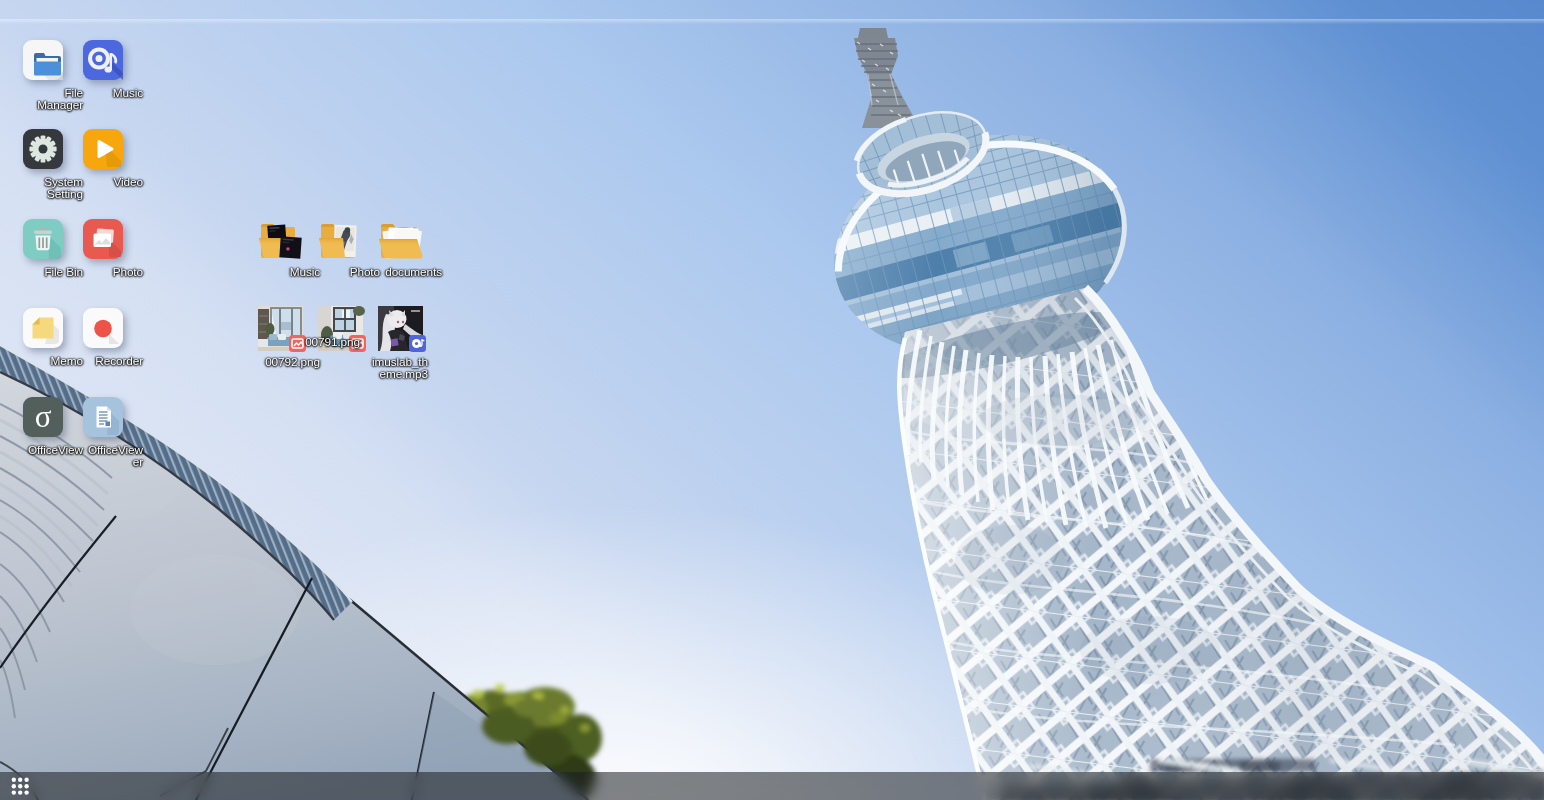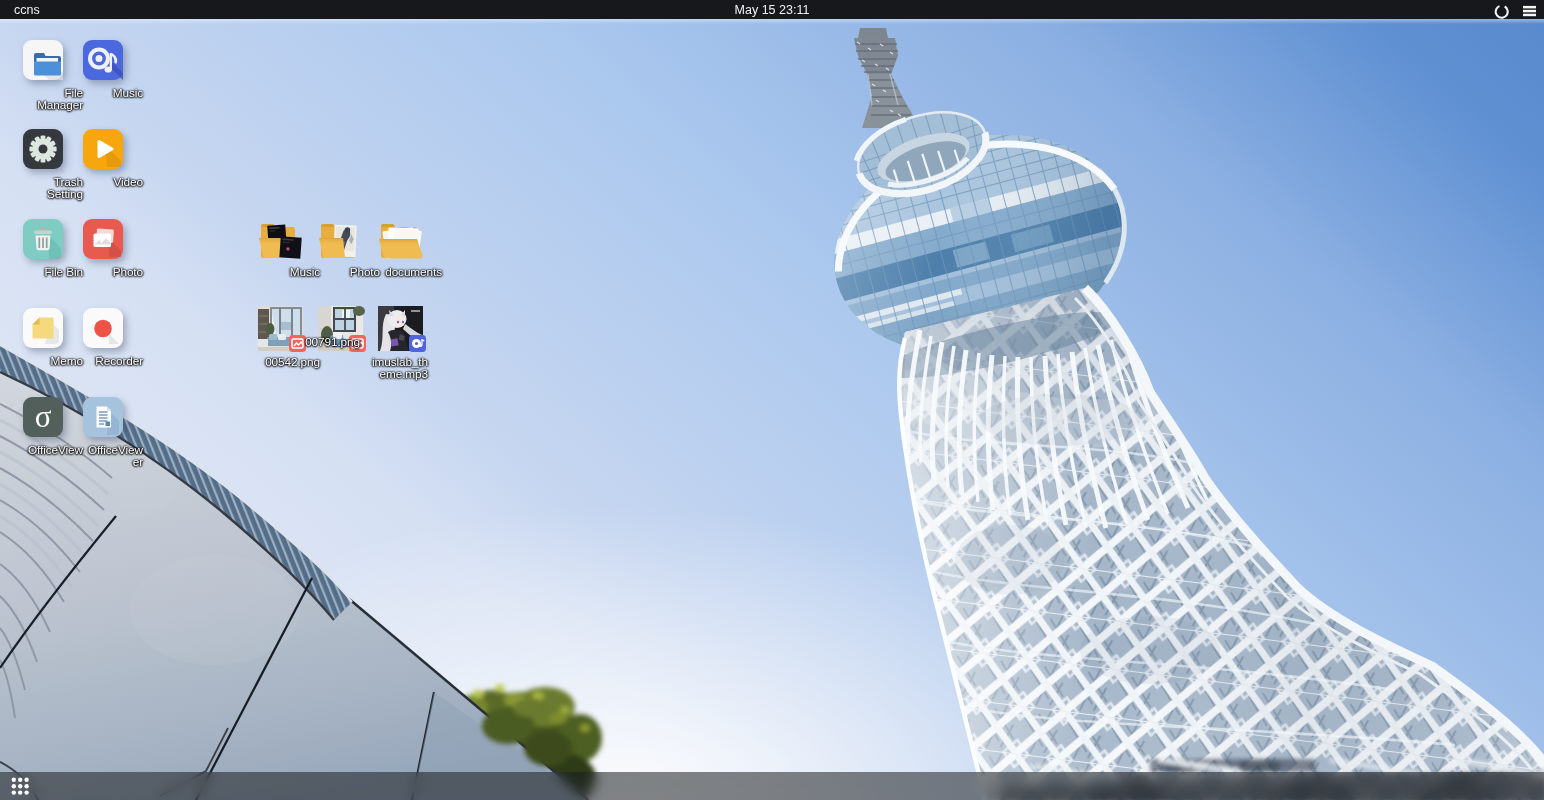--- a/index.html
+++ b/index.html
@@ -284,32 +284,20 @@
 
     <path d="M434,692 L412,800 L588,800 Z" fill="#8fa0b4" opacity="0.45"></path>
 
     <g filter="url(#blur2)">
       <ellipse cx="508" cy="726" rx="26" ry="18" fill="#4c5c22"></ellipse>
       <ellipse cx="548" cy="748" rx="24" ry="18" fill="#3e4c1d"></ellipse>
       <ellipse cx="528" cy="708" rx="14" ry="9" fill="#6a7a2e"></ellipse>
     </g>
   </svg>
 
-  <div id="topbar">
-    <span class="left">ccns</span>
-    <span class="center">May 15 23:11</span>
-    <svg width="50" height="19" style="position:absolute;right:0px;top:0">
-      <circle cx="7.7" cy="11.7" r="6" fill="none" stroke="#f5f5f5" stroke-width="2.1" stroke-dasharray="31.5 6.2" transform="rotate(-60 7.7 11.7)"></circle>
-      <g fill="#f5f5f5">
-        <rect x="29" y="5.9" width="13" height="2.5"></rect>
-        <rect x="29" y="9.8" width="13" height="2.5"></rect>
-        <rect x="29" y="13.7" width="13" height="2.5"></rect>
-      </g>
-    </svg>
-  </div>
   <div id="topglow"></div>
 
   <div id="dock">
     <svg width="24" height="24" style="position:absolute;left:9px;top:3px">
       <g fill="#fdfdfd">
         <circle cx="4.8" cy="4.8" r="2.2"></circle>
           <circle cx="11.2" cy="4.8" r="2.2"></circle>
           <circle cx="17.6" cy="4.8" r="2.2"></circle>
         <circle cx="4.8" cy="11.2" r="2.2"></circle>
           <circle cx="11.2" cy="11.2" r="2.2"></circle>
@@ -385,21 +373,21 @@
               </g>
             <g transform="rotate(330)">
                 <rect x="-2.4" y="-13.6" width="4.8" height="6" rx="1.2"></rect>
               </g>
             <circle cx="0" cy="0" r="10.4"></circle>
           </g>
         </g>
         <circle cx="20" cy="20" r="4.5" fill="#35393d"></circle>
       </svg>
     </div>
-    <div class="lb" style="left:3px;top:176px;width:80px">Trash
+    <div class="lb" style="left:3px;top:176px;width:80px">System
 Setting</div>
 
     <div class="ic" style="left:83px;top:129px;background:#f7a70d">
       <svg width="40" height="40">
         <path d="M22,16 L38,32 V38 H24 Z" fill="#d89108" opacity="0.6"></path>
         <path d="M16,12.5 L16,27.5 L29,20 Z" fill="#fff" stroke="#fff" stroke-width="3" stroke-linejoin="round"></path>
       </svg>
     </div>
     <div class="lb" style="left:63px;top:176px;width:80px">Video</div>
 
@@ -534,21 +522,21 @@
         <rect x="20" y="28" width="8" height="6" rx="1.5" fill="#e8ecee"></rect>
         <path d="M0,33 h10 v12 h-10 Z" fill="#e6e7e8"></path>
         <rect x="0" y="41" width="45" height="4" fill="#d4cec2"></rect>
         <g transform="translate(31,29)">
           <rect width="17" height="17" rx="3.5" fill="#f2655e"></rect>
           <rect x="3" y="4" width="11" height="9" rx="1.5" fill="none" stroke="#fff" stroke-width="1.5"></rect>
           <path d="M5,11 l2.5,-3 2,2 2.5,-3 2,2.5" fill="none" stroke="#fff" stroke-width="1.4"></path>
         </g>
       </svg>
     </div>
-    <div class="lb" style="left:240px;top:356px;width:80px">00542.png</div>
+    <div class="lb" style="left:240px;top:356px;width:80px">00792.png</div>
 
     <div style="position:absolute;left:318px;top:306px;width:45px;height:45px;z-index:15">
       <svg width="52" height="50">
         <rect width="45" height="45" fill="#e9e8e5"></rect>
         <rect x="0" y="0" width="13" height="45" fill="#d7d6d2"></rect>
         <rect x="16" y="2" width="21" height="23" fill="#bdd3e3"></rect>
         <rect x="24" y="4" width="8" height="9" fill="#eef4f8"></rect>
         <path d="M27,2 V25 M16,13 H37" stroke="#45494e" stroke-width="1.8"></path>
         <rect x="16" y="2" width="21" height="23" fill="none" stroke="#45494e" stroke-width="2"></rect>
         <ellipse cx="41" cy="5" rx="6" ry="5" fill="#55644a"></ellipse>

